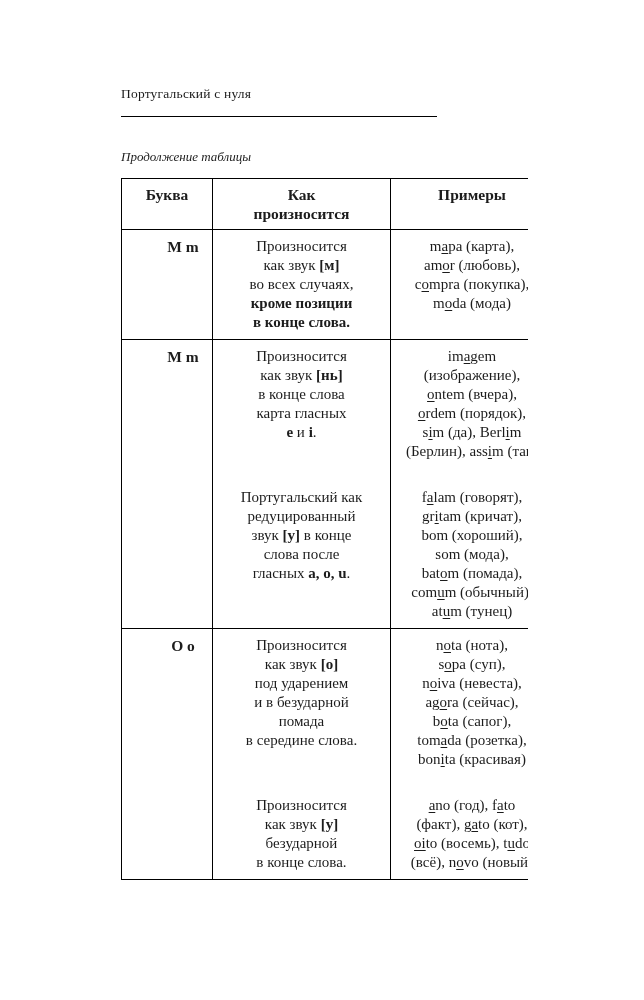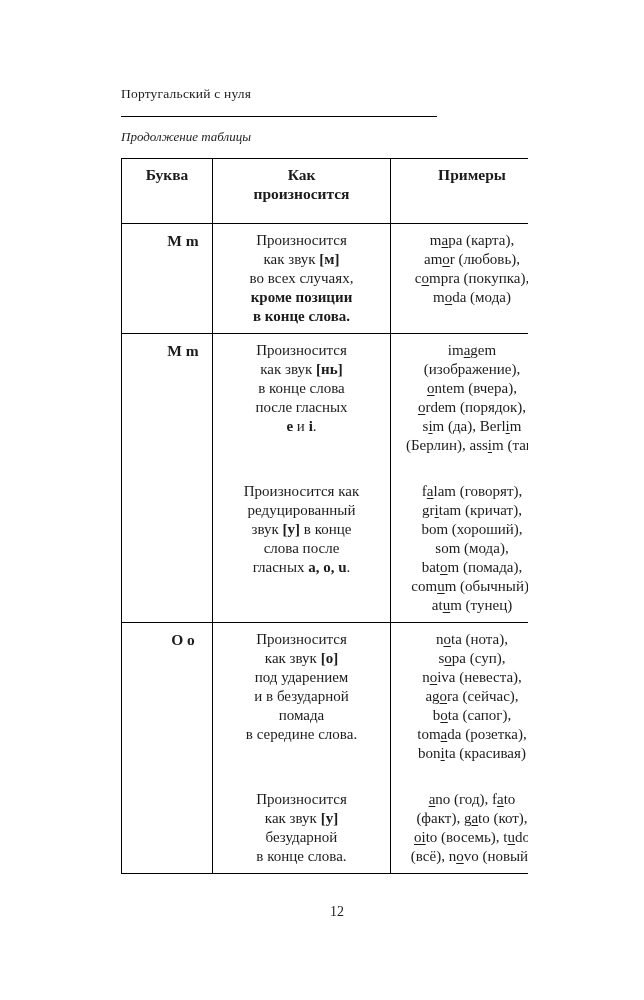--- a/index.html
+++ b/index.html
@@ -17,21 +17,21 @@
     font-size:13.5px;
     letter-spacing:0.2px;
     color:#1c1c1c;
   }
   .header-rule {
     border:none;
     border-top:1.4px solid #000;
     margin:14px 0 0 0;
   }
   .note {
-    margin-top:12px;
+    margin-top:32px;
     font-style:italic;
     font-size:13px;
   }
   table.pron-table {
     margin-top:13px;
     border-collapse:collapse;
     table-layout:fixed;
     width:432px;
     font-size:15px;
     line-height:19px;
@@ -42,21 +42,21 @@
   .pron-table th, .pron-table td {
     border:1px solid #000;
     vertical-align:top;
     text-align:center;
     padding:7px 3px;
   }
   .pron-table th {
     font-weight:bold;
     font-size:15.5px;
     padding-top:6px;
-    padding-bottom:20px;
+    padding-bottom:6px;
   }
   td.cont-top    { border-top:none; padding-top:20px; }
   td.cont-bottom { border-bottom:none; }
   .letter { font-weight:bold; font-size:15.5px;margin-left:32px; }
   .line { white-space:nowrap; }
   .line b { font-weight:bold; }
   .u { text-decoration:underline; text-underline-offset:2px; }
   .page-number {
     margin-top:30px;
     width:432px;
@@ -108,35 +108,35 @@
             <div class="line">c<span class="u">o</span>mpra (покупка),</div>
             <div class="line">m<span class="u">o</span>da (мода)</div>
           </td>
         </tr>
         <tr>
           <td rowspan="2"><span class="letter">M m</span></td>
           <td class="cont-bottom">
             <div class="line">Произносится</div>
             <div class="line">как звук <b>[нь]</b></div>
             <div class="line">в конце слова</div>
-            <div class="line">после гласных</div>
+            <div class="line">карта гласных</div>
             <div class="line"><b>е</b> и <b>i</b>.</div>
           </td>
           <td class="cont-bottom">
             <div class="line">im<span class="u">a</span>gem</div>
             <div class="line">(изображение),</div>
             <div class="line"><span class="u">o</span>ntem (вчера),</div>
             <div class="line"><span class="u">o</span>rdem (порядок),</div>
             <div class="line">s<span class="u">i</span>m (да), Berl<span class="u">i</span>m</div>
             <div class="line">(Берлин), ass<span class="u">i</span>m (так)</div>
           </td>
         </tr>
         <tr>
           <td class="cont-top">
-            <div class="line">Произносится как</div>
+            <div class="line">Португальский как</div>
             <div class="line">редуцированный</div>
             <div class="line">звук <b>[у]</b> в конце</div>
             <div class="line">слова после</div>
             <div class="line">гласных <b>a, o, u</b>.</div>
           </td>
           <td class="cont-top">
             <div class="line">f<span class="u">a</span>lam (говорят),</div>
             <div class="line">gr<span class="u">i</span>tam (кричат),</div>
             <div class="line">bom (хороший),</div>
             <div class="line">som (мода),</div>
@@ -175,14 +175,13 @@
           <td class="cont-top">
             <div class="line"><span class="u">a</span>no (год), f<span class="u">a</span>to</div>
             <div class="line">(факт), g<span class="u">a</span>to (кот),</div>
             <div class="line"><span class="u">oi</span>to (восемь), t<span class="u">u</span>do</div>
             <div class="line">(всё), n<span class="u">o</span>vo (новый)</div>
           </td>
         </tr>
       </tbody>
   </table>
 
-  <div class="page-number">12</div>
 </div>
 
 </body></html>

